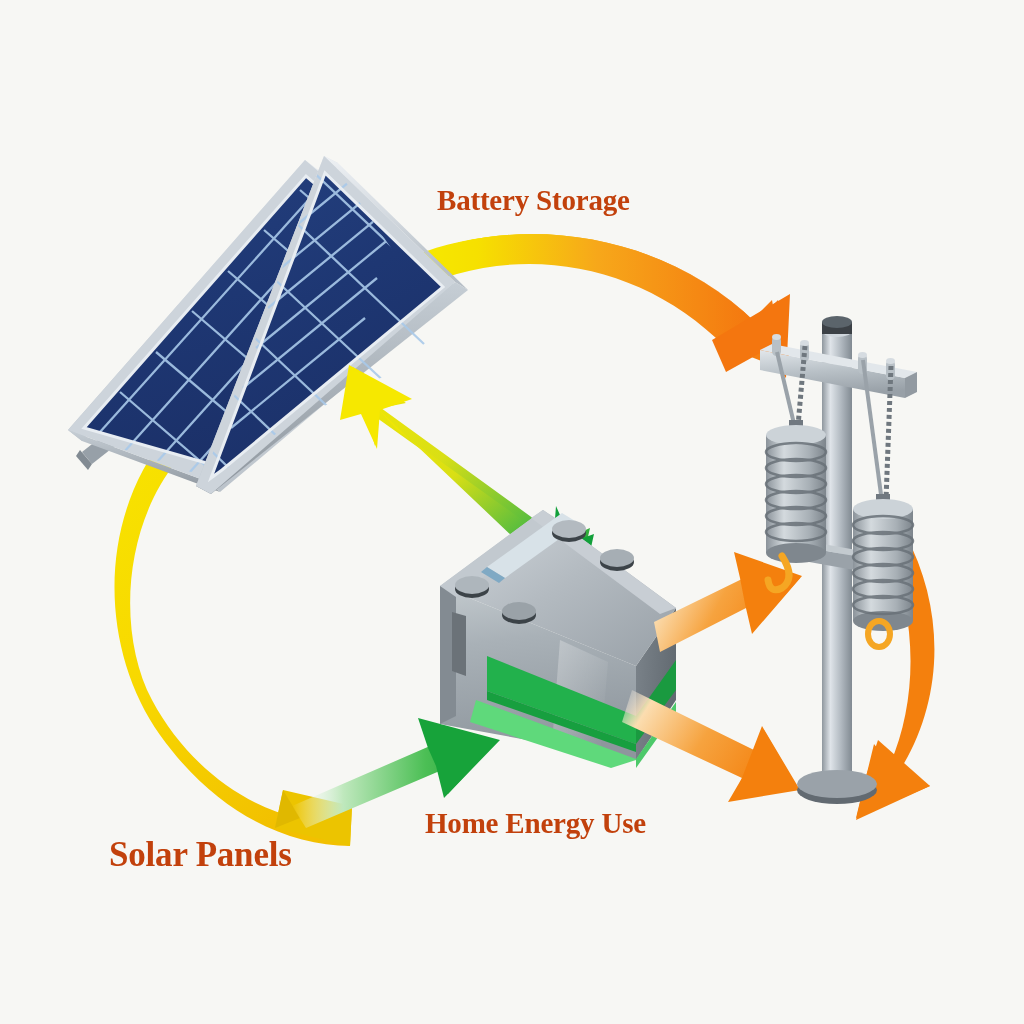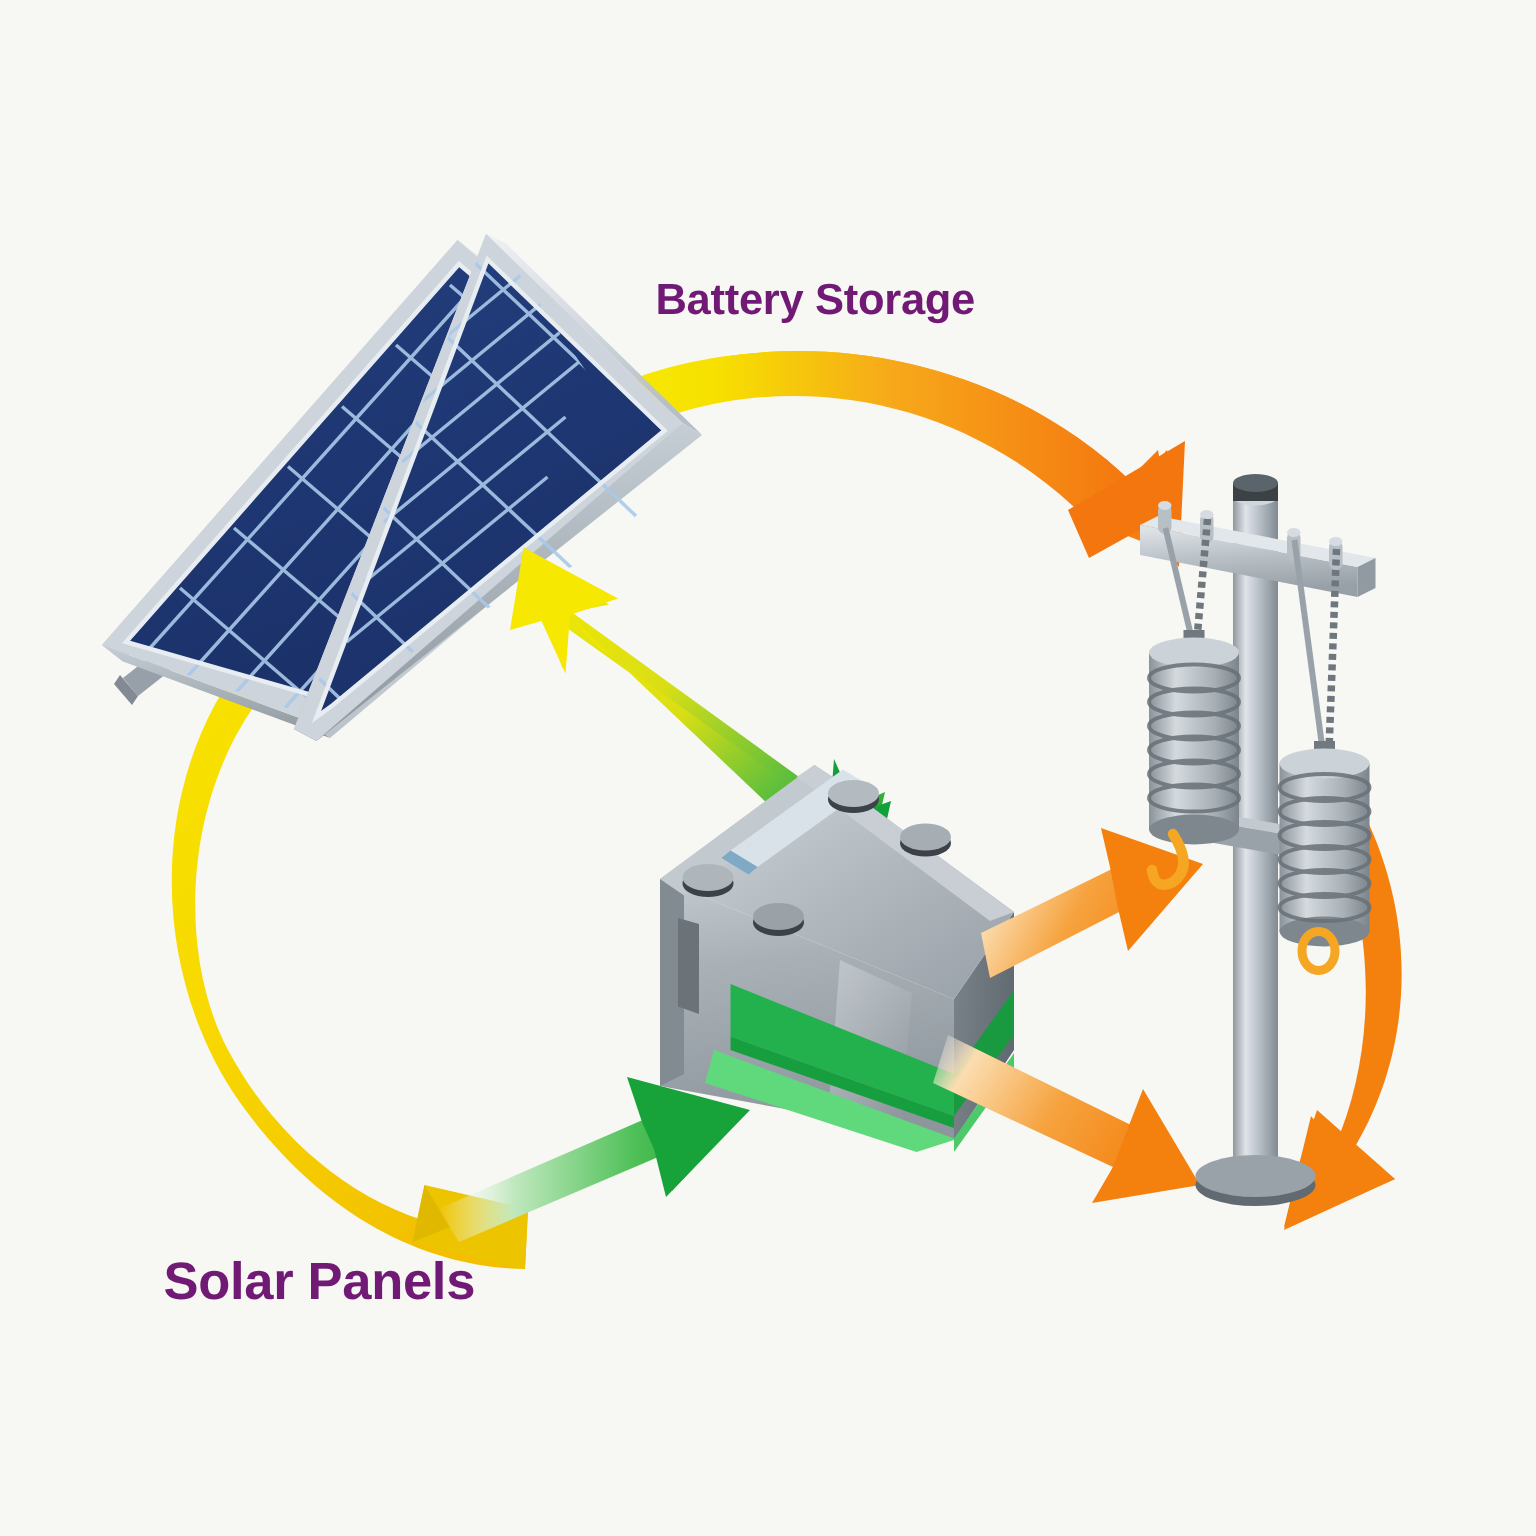--- a/index.html
+++ b/index.html
@@ -16,23 +16,23 @@
     background: #f7f7f4;
   }
   #scene {
     position: absolute;
     inset: 0;
     width: 1024px;
     height: 1024px;
   }
   .label {
     position: absolute;
-    font-family: Liberation Sans, sans-serif;
+    font-family: Liberation Serif, serif;
     font-weight: bold;
-    color: #701a75;
+    color: #c2410c;
     white-space: nowrap;
     letter-spacing: -0.2px;
     line-height: 1;
   }
   #label-battery   { left: 437px; top: 186px; font-size: 29px; }
   #label-solar     { left: 109px; top: 837px; font-size: 35px; }
   #label-home      { left: 425px; top: 809px; font-size: 29px; }
   #label-grid      { left: 738px; top: 839px; font-size: 29px; }
 </style>
 </head>
@@ -383,15 +383,16 @@
 
         <ellipse cx="879" cy="634" rx="11" ry="13" fill="none" stroke="#f5a623" stroke-width="6"></ellipse>
       </g>
     </g>
   </svg>
 
   <div class="label" id="label-battery">Battery Storage</div>
 
   <div class="label" id="label-solar">Solar Panels</div>
 
+  <div class="label" id="label-home">Home Energy Use</div>
 
 
 </div>
 
 </body></html>

